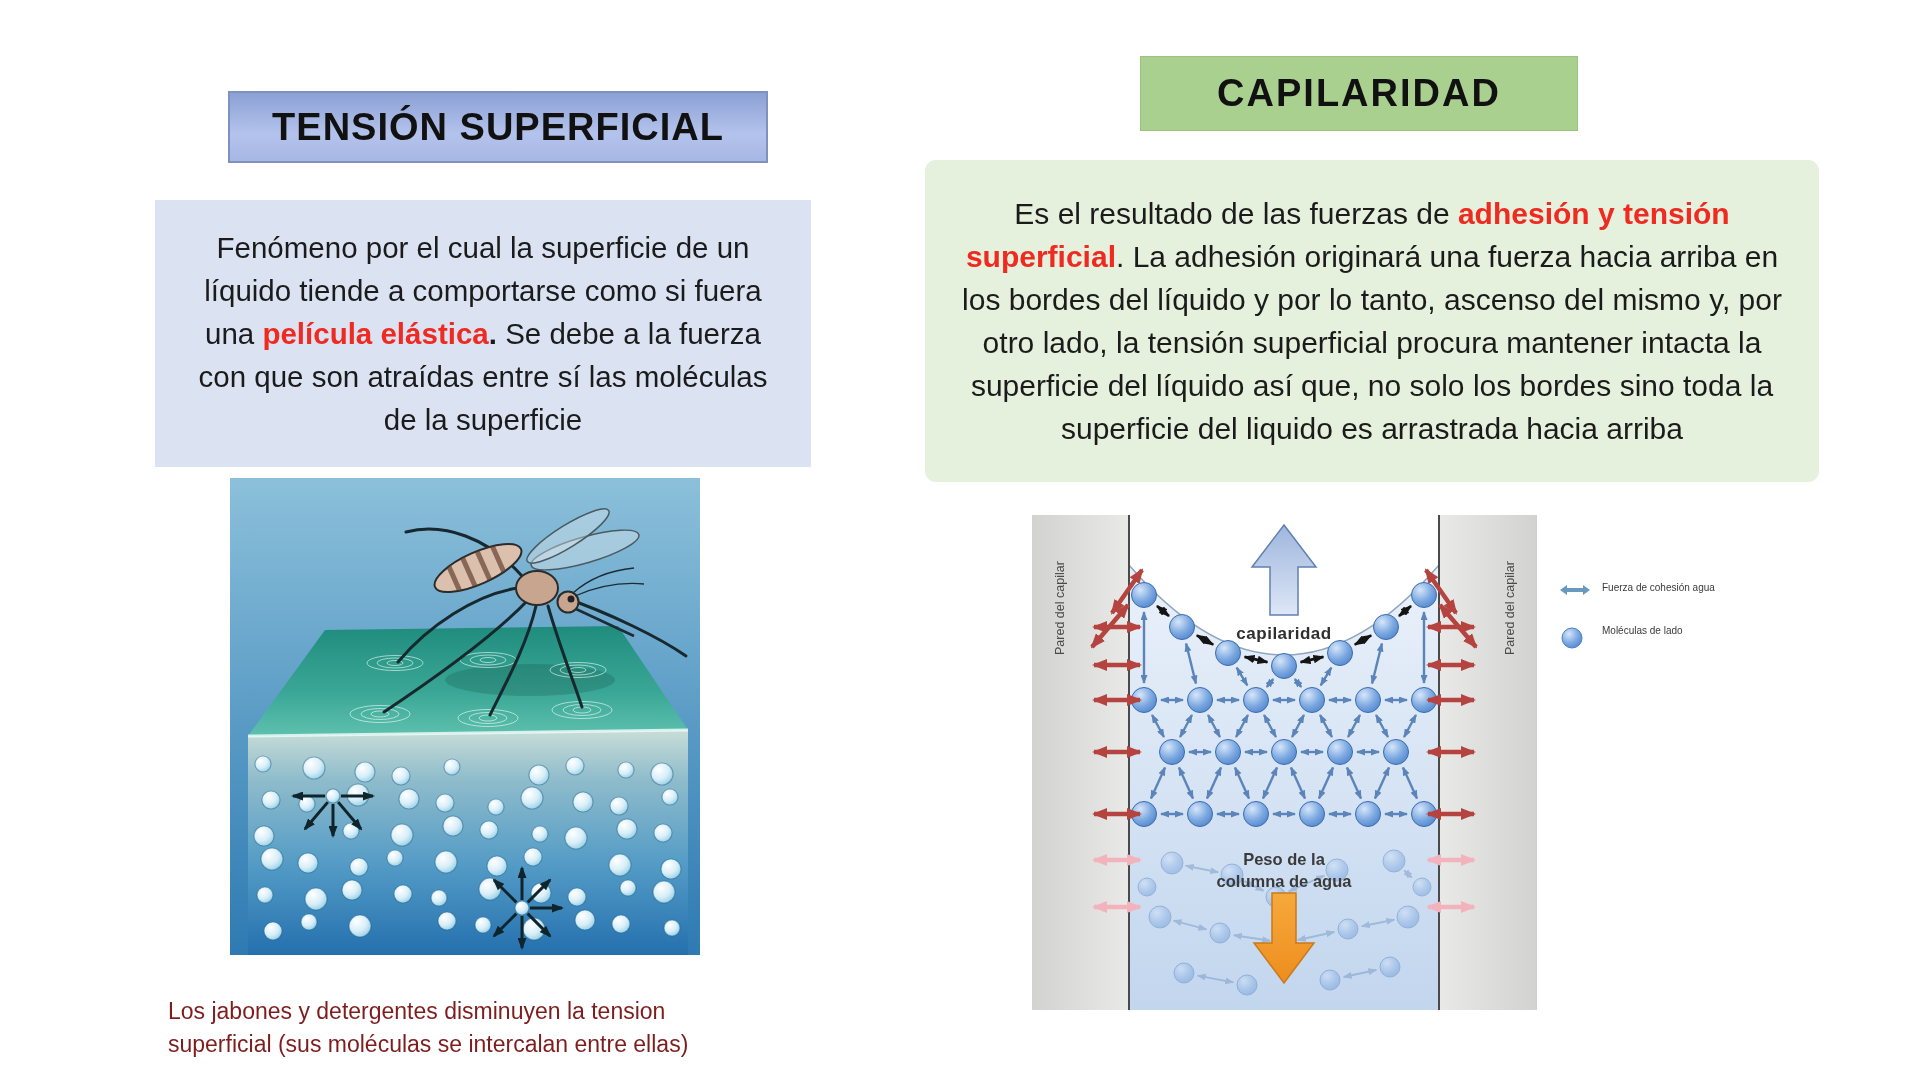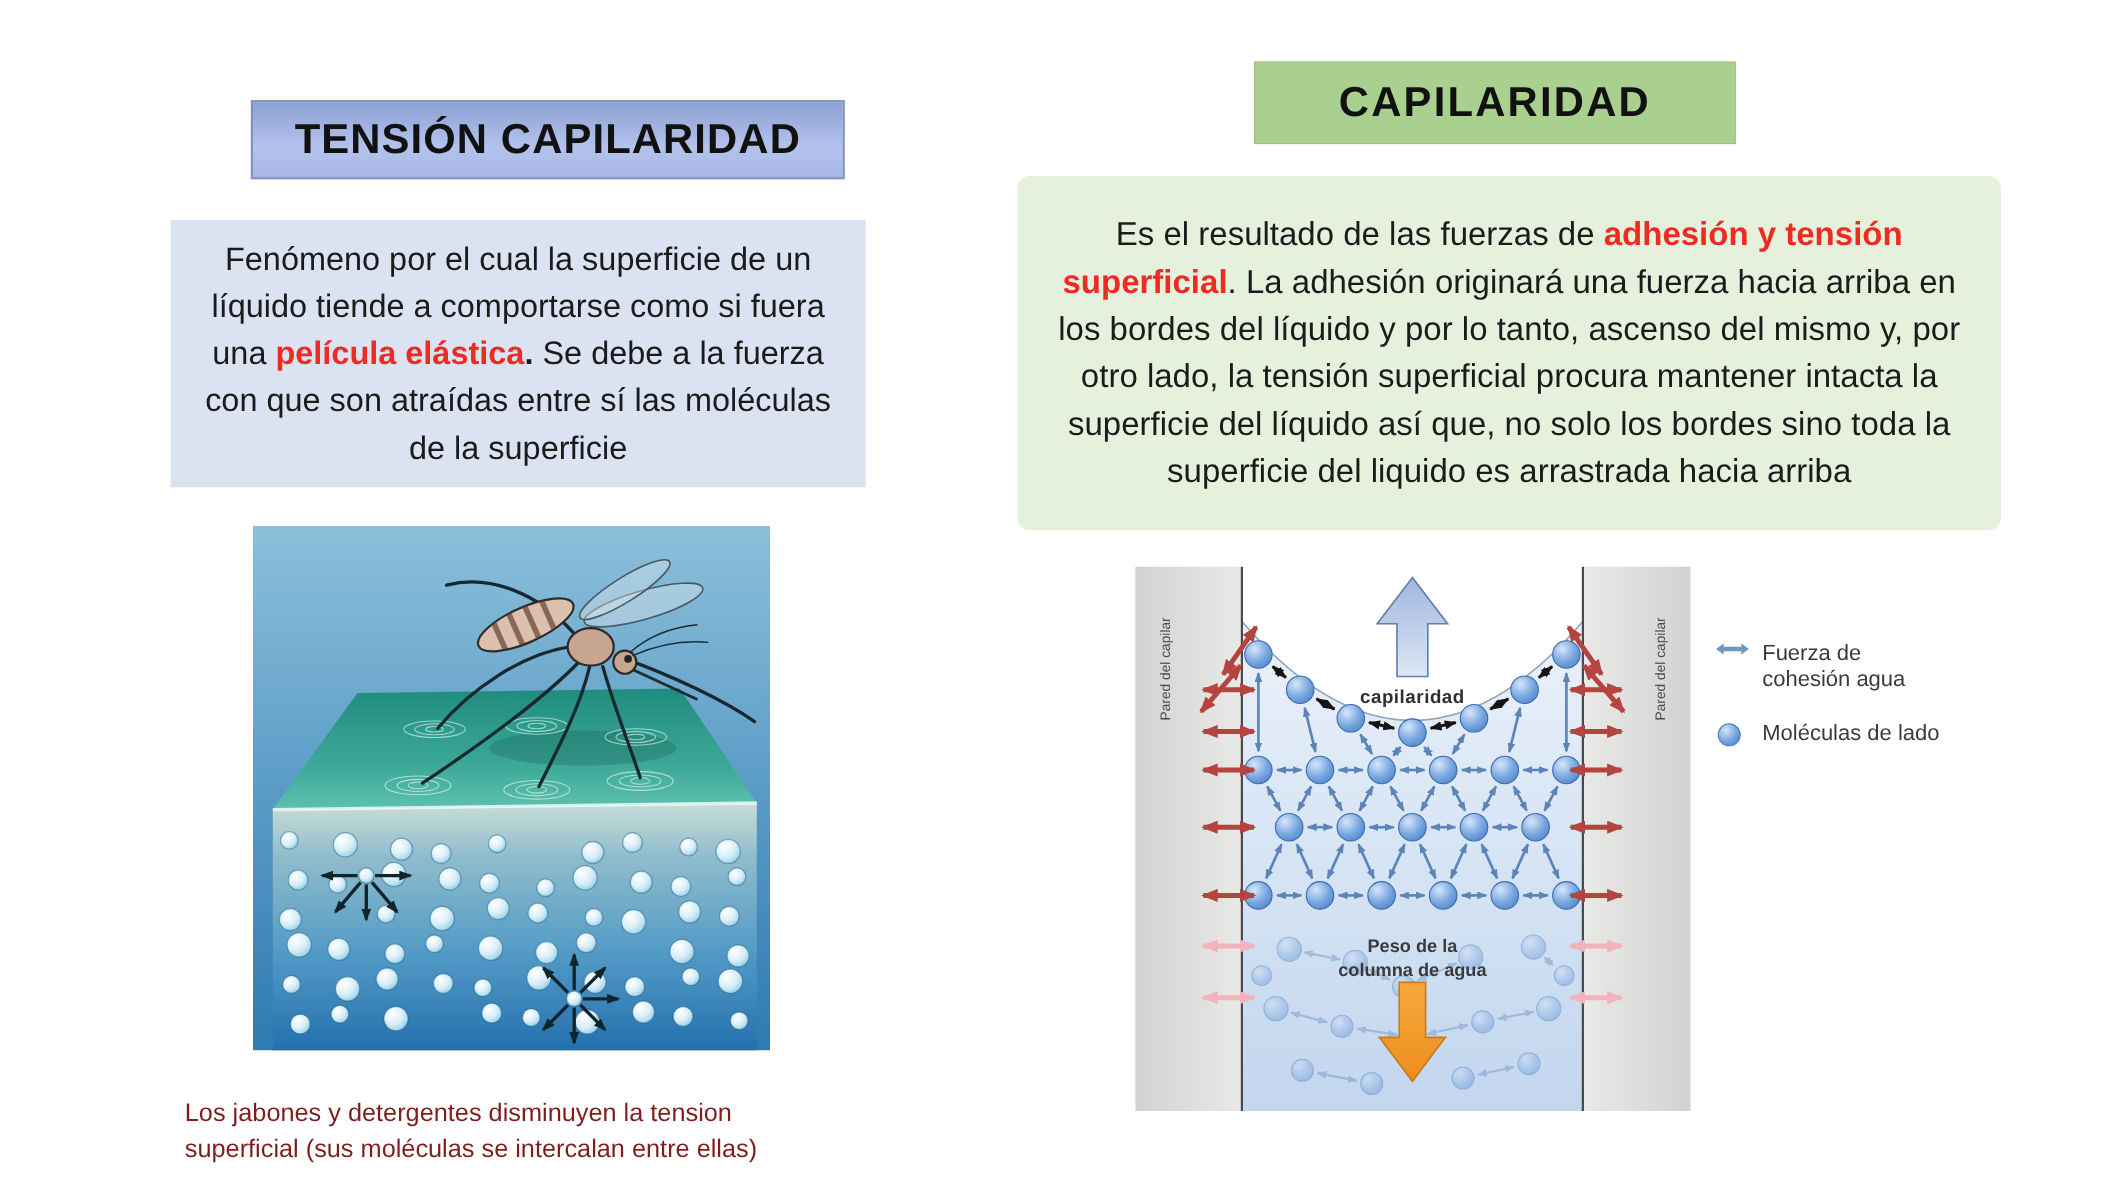--- a/index.html
+++ b/index.html
@@ -11,55 +11,55 @@
   .hdr-blue{left:228px;top:91px;width:536px;height:68px;
        background:linear-gradient(#8ba0d4,#b4c3ec 60%,#a6b7e4);
        border:2px solid #8091bf;}
   .hdr-green{left:1140px;top:56px;width:436px;height:73px;
        background:#a9d08e;border:1px solid #9cc281;letter-spacing:2px;}
 
   
   .descbox{position:absolute;display:flex;align-items:center;justify-content:center;
        color:#1b1b1b;text-align:center;}
   .desc-blue{left:155px;top:200px;width:632px;min-height:240px;background:#dbe3f2;
-       font-size:29.5px;line-height:43px;padding:0;}
+       font-size:29.5px;line-height:43px;padding:12px;}
   .desc-blue p{margin:14px 16px;width:600px;}
   .desc-green{left:925px;top:160px;width:894px;min-height:322px;background:#e5f0dd;
        font-size:30px;line-height:43px;border-radius:11px;}
   .desc-green p{margin:14px 30px;width:834px;}
   .red-bold{color:#ee2a21;font-weight:bold;}
   .dark-bold{font-weight:bold;}
 
   
   .fig-mosquito{position:absolute;left:230px;top:478px;width:470px;height:477px;}
   .fig-capillary{position:absolute;left:1032px;top:515px;width:505px;height:495px;}
 
   .caption-red{position:absolute;left:168px;top:995px;width:640px;
        color:#7f1d1d;font-size:23px;line-height:33px;text-align:left;}
   .caption-red span{display:block;}
 
   
   .legend{position:absolute;left:1560px;top:582px;width:250px;display:flex;
        flex-direction:column;gap:24px;}
   .legend-item{display:flex;align-items:flex-start;gap:10px;}
   .legend-icon{flex:0 0 32px;padding-top:1px;}
-  .legend-label{font-size:20px;line-height:1.22;color:#3a3a3a;max-width:168px;}
+  .legend-label{font-size:10px;line-height:1.22;color:#3a3a3a;max-width:168px;}
 
   svg text{font-family:"Liberation Sans",sans-serif;}
   .svg-wall-label{font-size:12.5px;fill:#4a4a4a;}
   .svg-cap-label{font-size:17px;font-weight:600;fill:#2f2f2f;letter-spacing:.5px;}
   .svg-weight-label{font-size:16.5px;font-weight:600;fill:#3a3a3a;}
 </style>
 </head>
 <body>
 
 <div class="slide">
 
   <div class="hdr hdr-blue">
-    <span>TENSIÓN CAPILARIDAD</span>
+    <span>TENSIÓN SUPERFICIAL</span>
   </div>
 
   <div class="descbox desc-blue">
     <p><span>Fenómeno por el cual la superficie de un líquido tiende a comportarse como si fuera una </span><span class="red-bold">película elástica</span><span class="dark-bold">. </span><span>Se debe a la fuerza con que son atraídas entre sí las moléculas de la superficie</span></p>
   </div>
 
   <svg class="fig-mosquito" viewBox="0 0 470 477">
     <defs>
       <linearGradient id="bgG" x1="0" y1="0" x2="0" y2="1">
         <stop offset="0" stop-color="#8cc0da"></stop>

